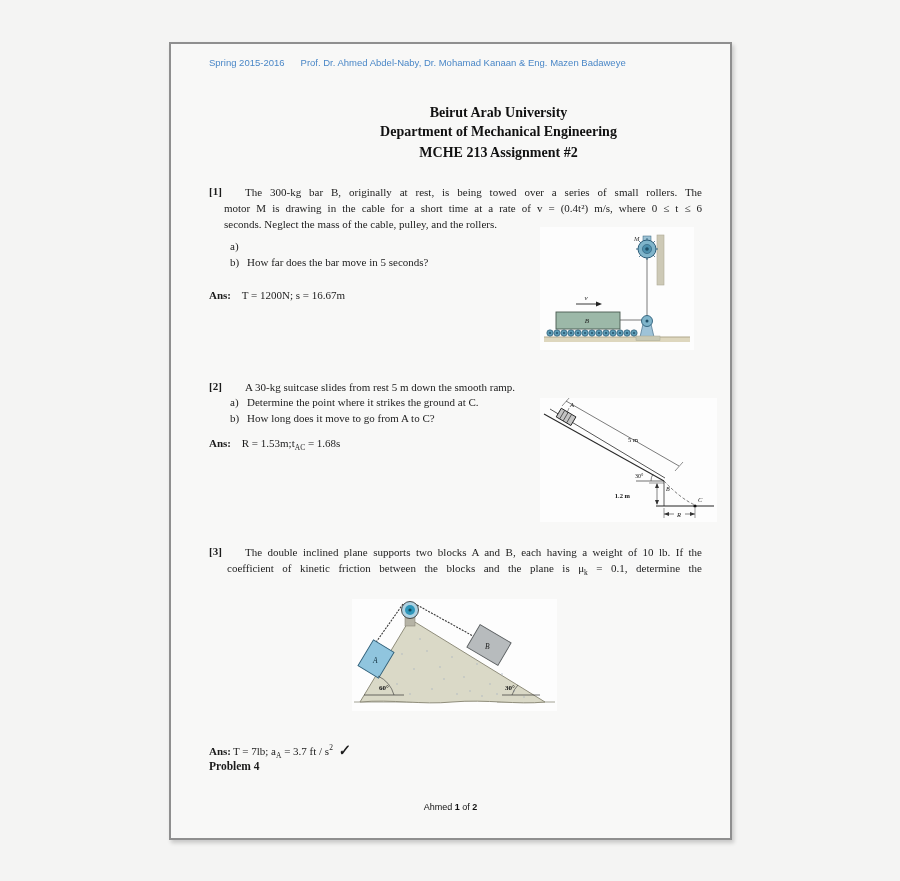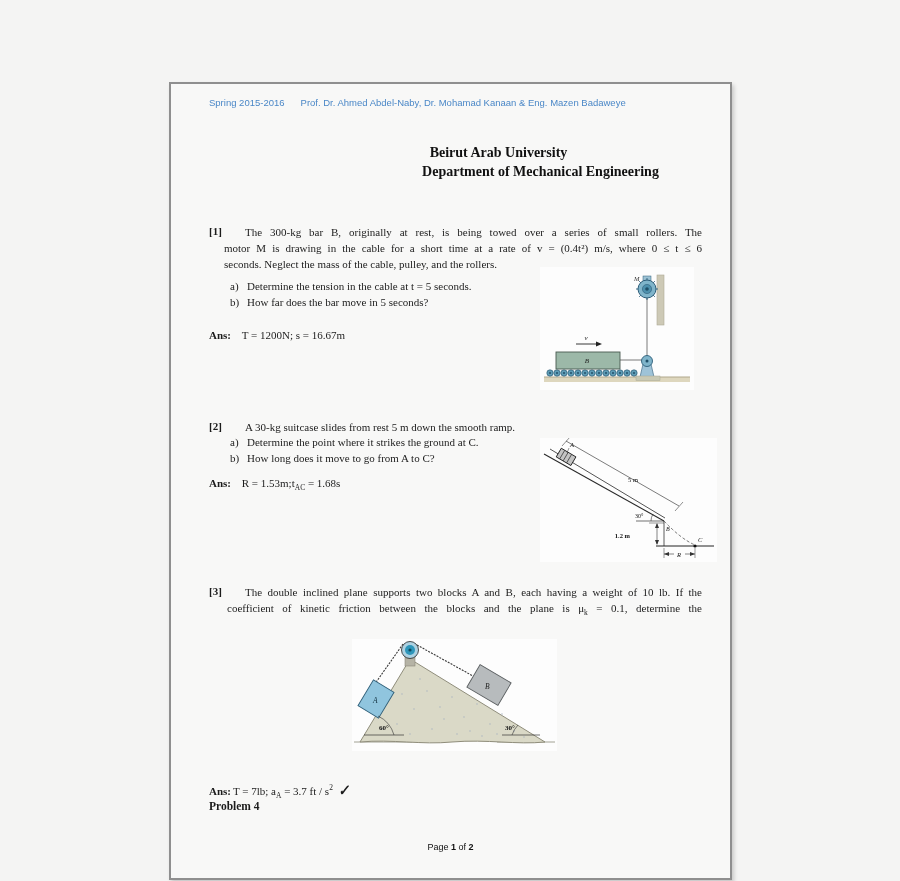--- a/index.html
+++ b/index.html
@@ -8,21 +8,20 @@
     background:#f4f4f3;
     font-family:"Liberation Serif", serif;
     color:#1c1c1c;
   }
   .abs{position:absolute;}
   #page{
     position:absolute;left:169px;top:42px;width:563px;height:798px;
     box-sizing:border-box;background:#f8f8f7;
     border:2px solid #8f8f8f;
     box-shadow:2px 3px 4px rgba(0,0,0,0.18);
-    margin-top:40px;
   }
   .hdr{
     font-family:"Liberation Sans", sans-serif;
     font-size:9.5px;color:#4a87c7;white-space:nowrap;
   }
   .hdr .gap{display:inline-block;width:16px;}
   .title-line{
     width:655px;text-align:center;font-weight:700;font-size:14px;
     font-family:"Liberation Serif", serif;color:#111;
   }
@@ -48,29 +47,29 @@
 </head>
 <body>
 
 <div id="page">
 
   <div class="abs hdr" style="left:38px;top:13px;">
     <span>Spring 2015-2016</span><span class="gap"></span><span>Prof. Dr. Ahmed Abdel-Naby, Dr. Mohamad Kanaan &amp; Eng. Mazen Badaweye</span>
   </div>
 
   <div class="abs title-line" style="left:0;top:61px;">Beirut Arab University</div>
-  <div class="abs title-line" style="left:0;top:80px;padding-left:42px;">Department of Mechanical Engineering</div>
+  <div class="abs title-line" style="left:0;top:80px;">Department of Mechanical Engineering</div>
+  <div class="abs title-line" style="left:0;top:101px;">MCHE 213 Assignment #2</div>
 
   <div class="abs plabel" style="left:38px;top:141px;">[1]</div>
   <div class="abs body-txt jline" style="left:74px;top:141px;width:457px;">The 300-kg bar B, originally at rest, is being towed over a series of small rollers. The</div>
   <div class="abs body-txt jline" style="left:53px;top:157px;width:478px;">motor M is drawing in the cable for a short time at a rate of v = (0.4t²) m/s, where 0 ≤ t ≤ 6</div>
   <div class="abs body-txt" style="left:53px;top:173px;">seconds. Neglect the mass of the cable, pulley, and the rollers.</div>
 
   <div class="abs body-txt" style="left:59px;top:195px;">a)</div>
-  <div class="abs body-txt" style="left:76px;top:195px;">Determine the tension in the cable at t = 5 seconds.</div>
   <div class="abs body-txt" style="left:59px;top:211px;">b)</div>
   <div class="abs body-txt" style="left:76px;top:211px;">How far does the bar move in 5 seconds?</div>
 
   <div class="abs ans-line" style="left:38px;top:245px;">
     <span class="ans-label">Ans:</span>
     <span class="math" style="margin-left:8px;">T = 1200N; s = 16.67m</span>
   </div>
 
   <div class="abs fig" style="left:369px;top:183px;width:154px;height:123px;">
     <svg width="154" height="123" viewBox="0 0 154 123">
@@ -259,16 +258,16 @@
       <text x="158" y="91" font-size="7" font-weight="600" text-anchor="middle" fill="#111">30°</text>
     </svg>
   </div>
 
   <div class="abs ans-line" style="left:38px;top:698px;">
     <span class="ans-label">Ans:</span><span class="math" style="margin-left:2px;"><span>T = 7lb; a</span><sub>A</sub><span> = 3.7 ft / s</span><sup>2</sup></span><span class="check">✓</span>
   </div>
   <div class="abs plabel" style="left:38px;top:716px;font-size:11.5px;">Problem 4</div>
 
   <div class="abs footer" style="left:0;top:758px;">
-    <span>Page </span><b>1</b><span> of </span><b>2</b>
+    <span>Ahmed </span><b>1</b><span> of </span><b>2</b>
   </div>
 
 </div>
 
 </body></html>

